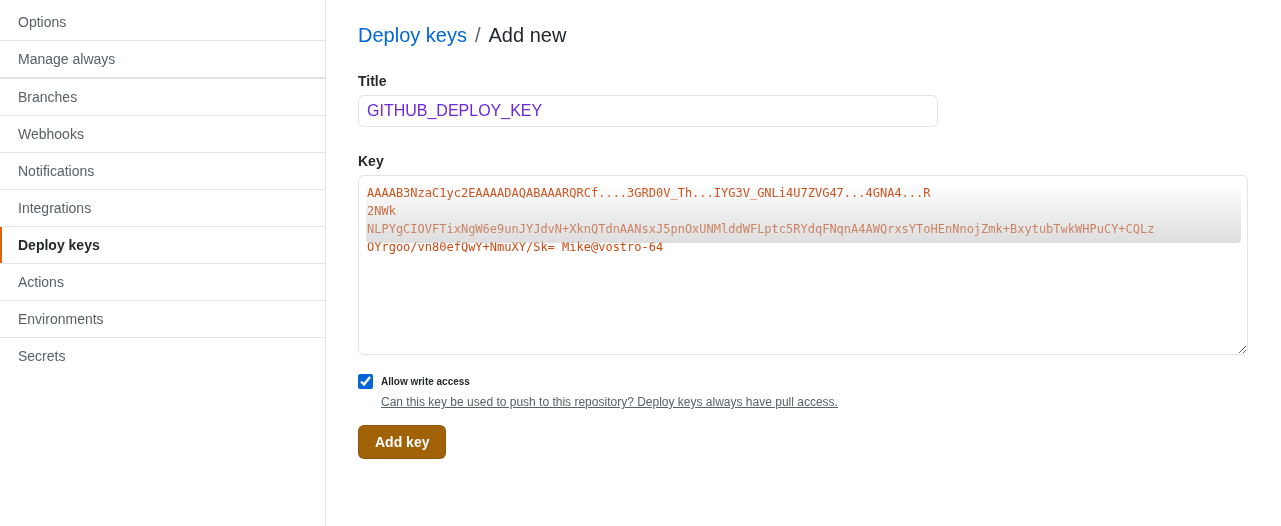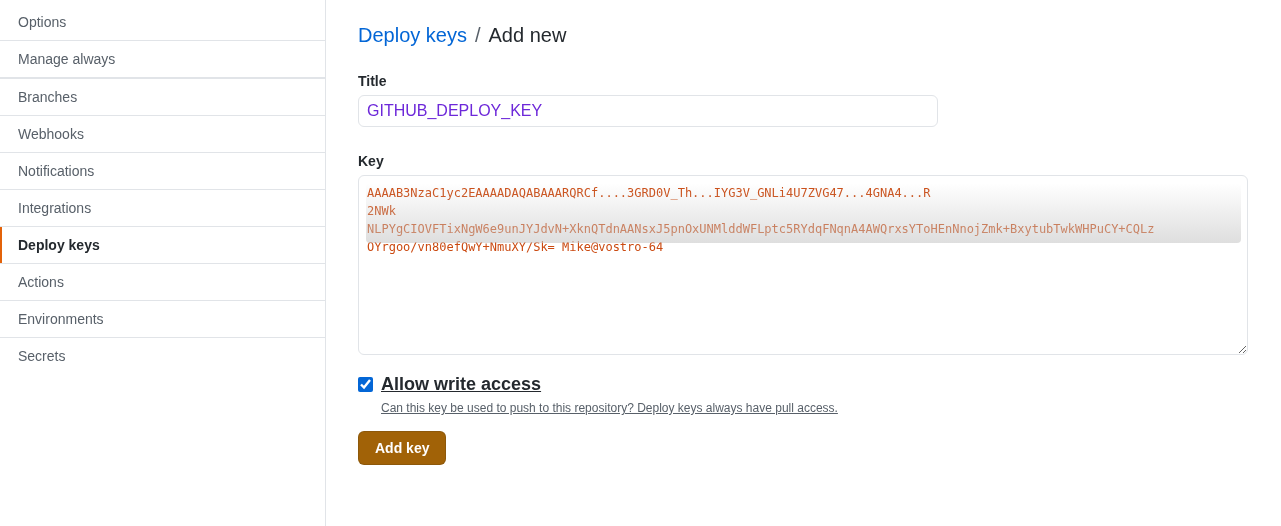--- a/index.html
+++ b/index.html
@@ -112,22 +112,21 @@
       margin-bottom: 6px;
     }
     .checkbox-row input[type="checkbox"] {
       width: 15px;
       height: 15px;
       cursor: pointer;
       accent-color: #0366d6;
     }
     .checkbox-label {
       font-weight: 600;
-      font-size: 18px;
-      text-decoration: underline;
+      font-size: 10px;
     }
     .checkbox-hint {
       font-size: 12px;
       color: #586069;
       margin-left: 23px;
       margin-bottom: 16px;
       text-decoration: underline;
     }
     .btn-add {
       background: #a16207;

